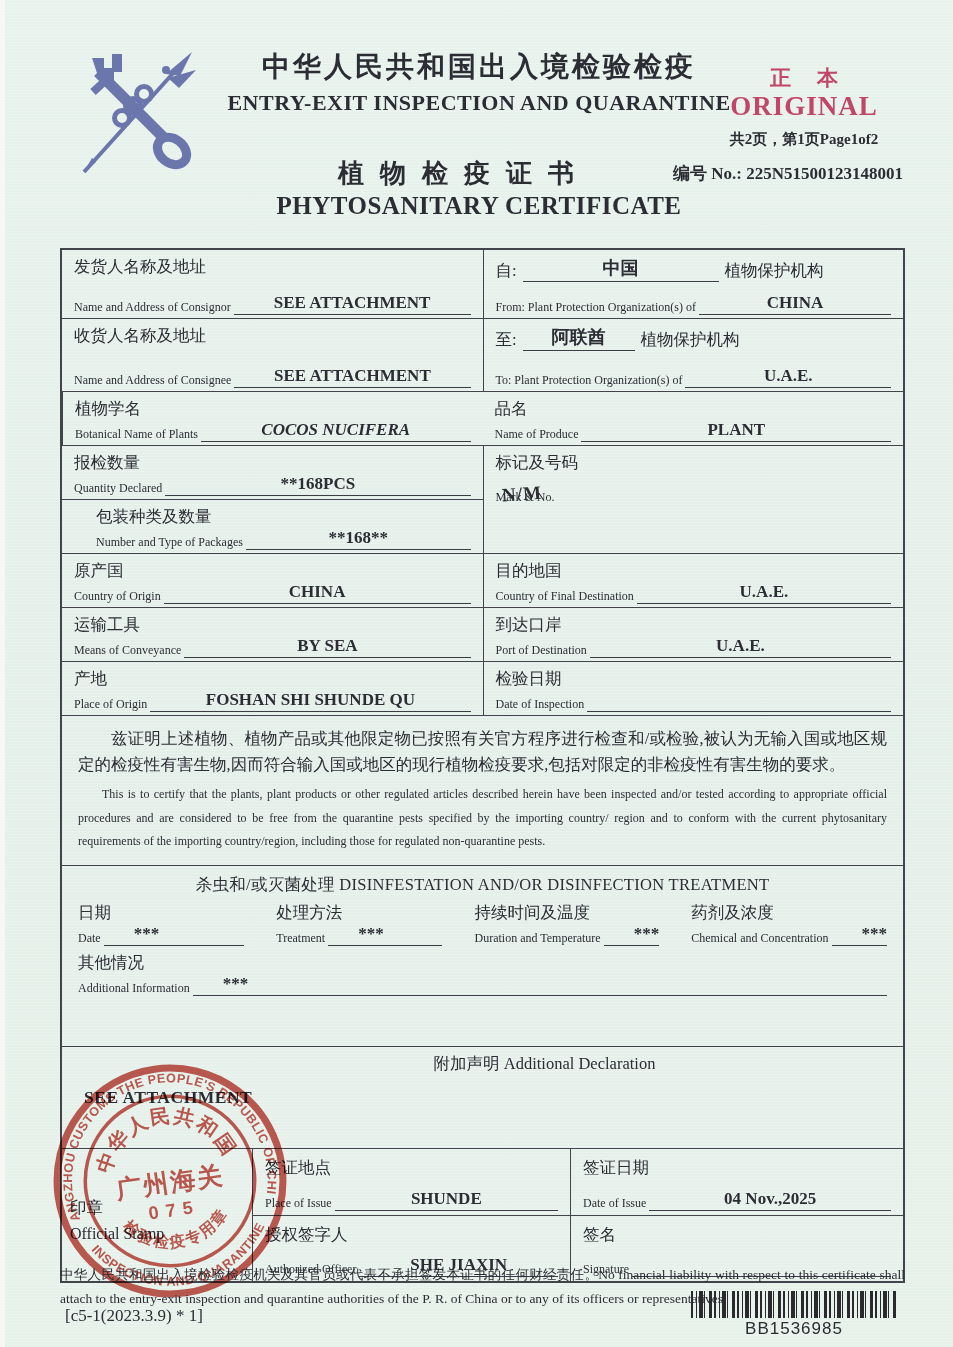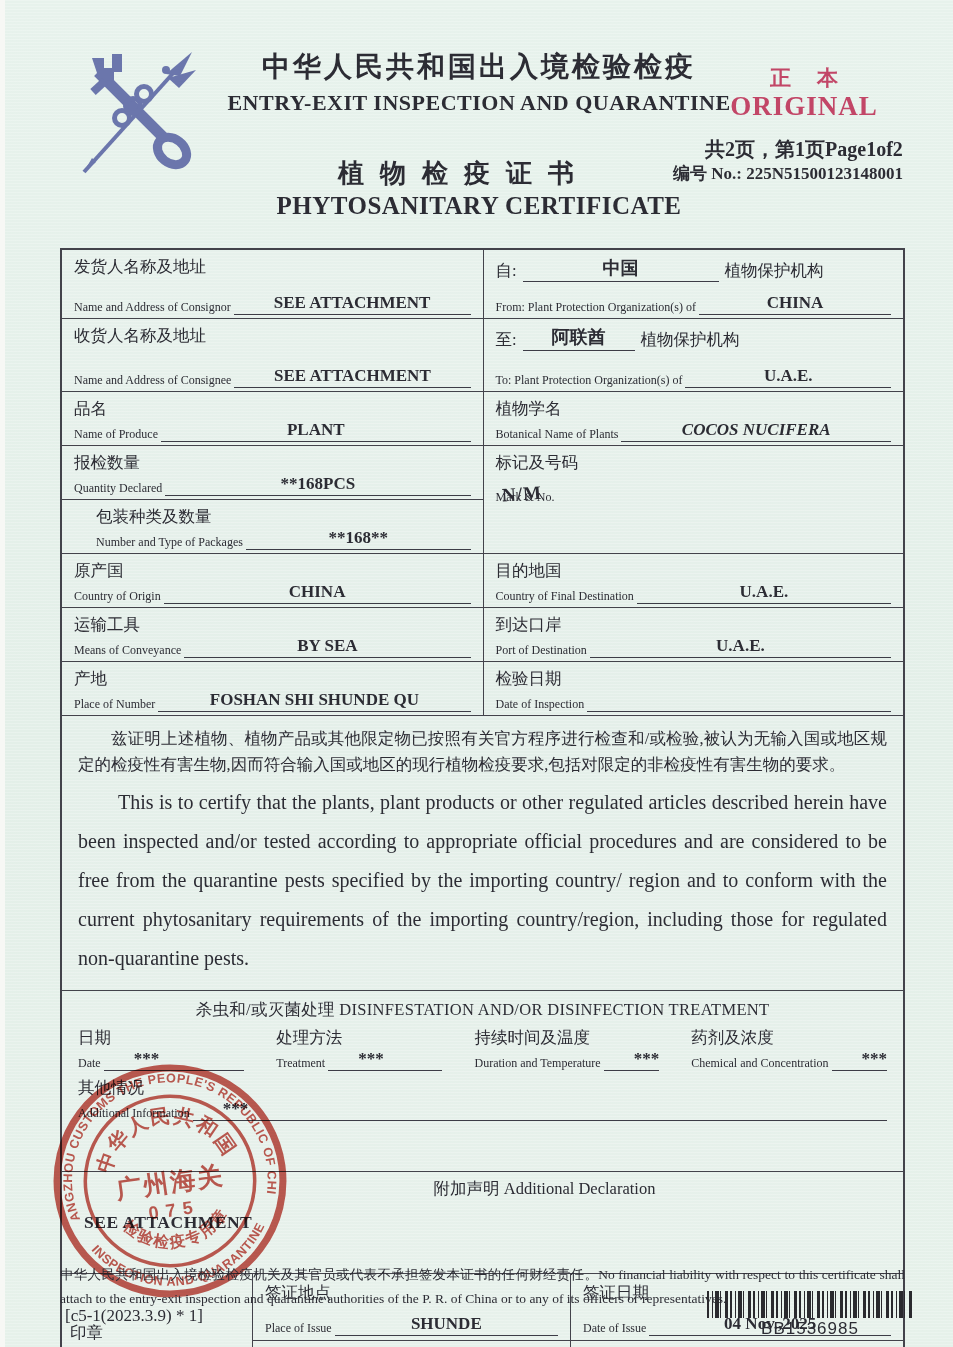--- a/index.html
+++ b/index.html
@@ -19,21 +19,21 @@
   }
   
   .emblem{position:absolute;left:72px;top:48px;width:122px;height:130px;}
   .title-block{position:absolute;left:0;top:48px;width:100%;text-align:center;}
   .title-zh{font-size:28px;font-weight:bold;letter-spacing:3px;}
   .title-en{font-size:22px;font-weight:bold;letter-spacing:.5px;margin-top:4px;}
   .title-en2{font-size:22px;font-weight:bold;letter-spacing:.5px;margin-top:2px;}
   .original-block{position:absolute;right:44px;top:66px;width:210px;text-align:center;line-height:1.15;}
   .orig-zh{color:#c24667;font-size:21px;font-weight:bold;letter-spacing:26px;padding-left:26px;}
   .orig-en{color:#c24667;font-size:27px;font-weight:bold;letter-spacing:1px;margin-top:1px;}
-  .page-info{font-size:20px;font-weight:bold;margin-top:16px;white-space:nowrap;}
+  .page-info{font-size:15px;font-weight:bold;margin-top:9px;white-space:nowrap;}
   .doc-title-zh{position:absolute;top:156px;left:50%;transform:translateX(-56%);font-size:26px;font-weight:bold;letter-spacing:16px;white-space:nowrap;}
   .doc-no{position:absolute;top:162px;right:50px;font-size:17px;font-weight:bold;white-space:nowrap;}
   .doc-title-en{position:absolute;top:192px;left:0;width:100%;text-align:center;font-size:25px;font-weight:bold;letter-spacing:.5px;}
   
   .frame{position:absolute;left:55px;top:248px;width:845px;border:2px solid #43434b;box-sizing:border-box;background:rgba(255,255,255,.06);}
   .row{display:grid;grid-template-columns:1fr 1fr;border-top:1.5px solid #43434b;}
   .row:first-child{border-top:none;}
   .cell{padding:6px 12px 3px;display:flex;flex-direction:column;justify-content:space-between;box-sizing:border-box;}
   .cell.rt{border-left:1.5px solid #43434b;}
   .zh{font-size:16.5px;}
@@ -47,21 +47,21 @@
   .h53{min-height:51px;} .h52{min-height:51px;} .h51{min-height:49px;}
   .merge{display:grid;grid-template-columns:1fr 1fr;border-top:1.5px solid #43434b;}
   .merge .c-quan{grid-column:1;grid-row:1;}
   .merge .c-mark{grid-column:2;grid-row:1 / span 2;border-left:1.5px solid #43434b;justify-content:flex-start;}
   .merge .c-pack{grid-column:1;grid-row:2;border-top:1.5px solid #43434b;padding-left:34px;}
   .markline{position:relative;margin-top:13px;}
   .nm-overlay{position:absolute;left:6px;top:-4px;font-weight:bold;font-size:19px;transform:rotate(-4deg);letter-spacing:1px;}
   
   .cert{border-top:1.5px solid #43434b;padding:10px 16px 12px;min-height:126px;box-sizing:border-box;}
   .cert-zh{font-size:16.5px;line-height:1.55;text-align:justify;text-indent:2em;}
-  .cert-en{font-size:20px;line-height:1.95;text-align:justify;text-indent:2em;margin-top:6px;}
+  .cert-en{font-size:12px;line-height:1.95;text-align:justify;text-indent:2em;margin-top:6px;}
   
   .treat{border-top:1.5px solid #43434b;padding:8px 16px 6px;min-height:181px;box-sizing:border-box;}
   .treat-title{text-align:center;font-size:16.5px;letter-spacing:.3px;margin-bottom:6px;}
   .treat-grid{display:grid;grid-template-columns:1fr 1fr 1fr 1fr;column-gap:32px;}
   .tfield{margin-bottom:6px;}
   .tval{flex:1;border-bottom:1.5px solid #3c3c46;font-weight:bold;font-size:17px;text-align:left;padding:0 0 1px 30px;margin-left:3px;min-height:18px;}
   
   .decl{border-top:1.5px solid #43434b;min-height:102px;box-sizing:border-box;padding:6px 16px;}
   .decl-title{text-align:center;font-size:16.5px;transform:translateX(62px);}
   .decl-value{font-weight:bold;font-size:17.5px;letter-spacing:.5px;margin:12px 0 0 6px;}
@@ -70,21 +70,21 @@
   .i-stamp{grid-row:1 / span 2;padding:48px 6px 6px 8px;}
   .i-cell{border-left:1.5px solid #43434b;padding:8px 12px 4px;display:flex;flex-direction:column;justify-content:space-between;min-height:66px;box-sizing:border-box;}
   .i-top2{border-top:1.5px solid #43434b;}
   .stamp-label-zh{font-size:16.5px;}
   .stamp-label-en{font-size:16px;margin-top:6px;}
   
   .red-stamp{position:absolute;left:44px;top:1060px;width:242px;height:242px;opacity:.88;mix-blend-mode:multiply;transform:rotate(-8deg);}
   
   .footer{position:absolute;left:55px;top:1263px;width:845px;font-size:13.5px;line-height:1.75;text-align:justify;}
   .form-code{position:absolute;left:60px;top:1306px;font-size:17px;}
-  .barcode-wrap{position:absolute;right:34px;top:1291px;width:218px;text-align:center;}
+  .barcode-wrap{position:absolute;right:50px;top:1291px;width:218px;text-align:center;}
   .barcode{height:27px;width:206px;margin:0 auto;
     background:repeating-linear-gradient(90deg,
       #2a2a2e 0 2px, transparent 2px 5px,
       #2a2a2e 5px 6px, transparent 6px 8px,
       #2a2a2e 8px 12px, transparent 12px 13px,
       #2a2a2e 13px 14px, transparent 14px 18px,
       #2a2a2e 18px 21px, transparent 21px 23px);
   }
   .barcode-text{font-family:"Liberation Sans","DejaVu Sans",sans-serif;font-size:17px;letter-spacing:1px;margin-top:1px;}
 </style>
@@ -172,32 +172,32 @@
             <span class="zh">植物保护机构</span>
           </div>
         <div class="line">
             <span class="en">To: Plant Protection Organization(s) of</span>
             <span class="uval">U.A.E.</span>
           </div>
       </div>
     </div>
 
     <div class="row">
+      <div class="cell rt h54">
+        <div class="zh">植物学名</div>
+        <div class="line">
+            <span class="en">Botanical Name of Plants</span>
+            <span class="uval it">COCOS NUCIFERA</span>
+          </div>
+      </div>
       <div class="cell h54">
         <div class="zh">品名</div>
         <div class="line">
             <span class="en">Name of Produce</span>
             <span class="uval">PLANT</span>
-          </div>
-      </div>
-      <div class="cell rt h54">
-        <div class="zh">植物学名</div>
-        <div class="line">
-            <span class="en">Botanical Name of Plants</span>
-            <span class="uval it">COCOS NUCIFERA</span>
           </div>
       </div>
     </div>
 
     <div class="merge">
       <div class="cell c-quan h54">
         <div class="zh">报检数量</div>
         <div class="line">
             <span class="en">Quantity Declared</span>
             <span class="uval">**168PCS</span>
@@ -250,21 +250,21 @@
             <span class="en">Port of Destination</span>
             <span class="uval">U.A.E.</span>
           </div>
       </div>
     </div>
 
     <div class="row">
       <div class="cell h51">
         <div class="zh">产地</div>
         <div class="line">
-            <span class="en">Place of Number</span>
+            <span class="en">Place of Origin</span>
             <span class="uval">FOSHAN SHI SHUNDE QU</span>
           </div>
       </div>
       <div class="cell rt h51">
         <div class="zh">检验日期</div>
         <div class="line">
             <span class="en">Date of Inspection</span>
             <span class="uval"></span>
           </div>
       </div>

